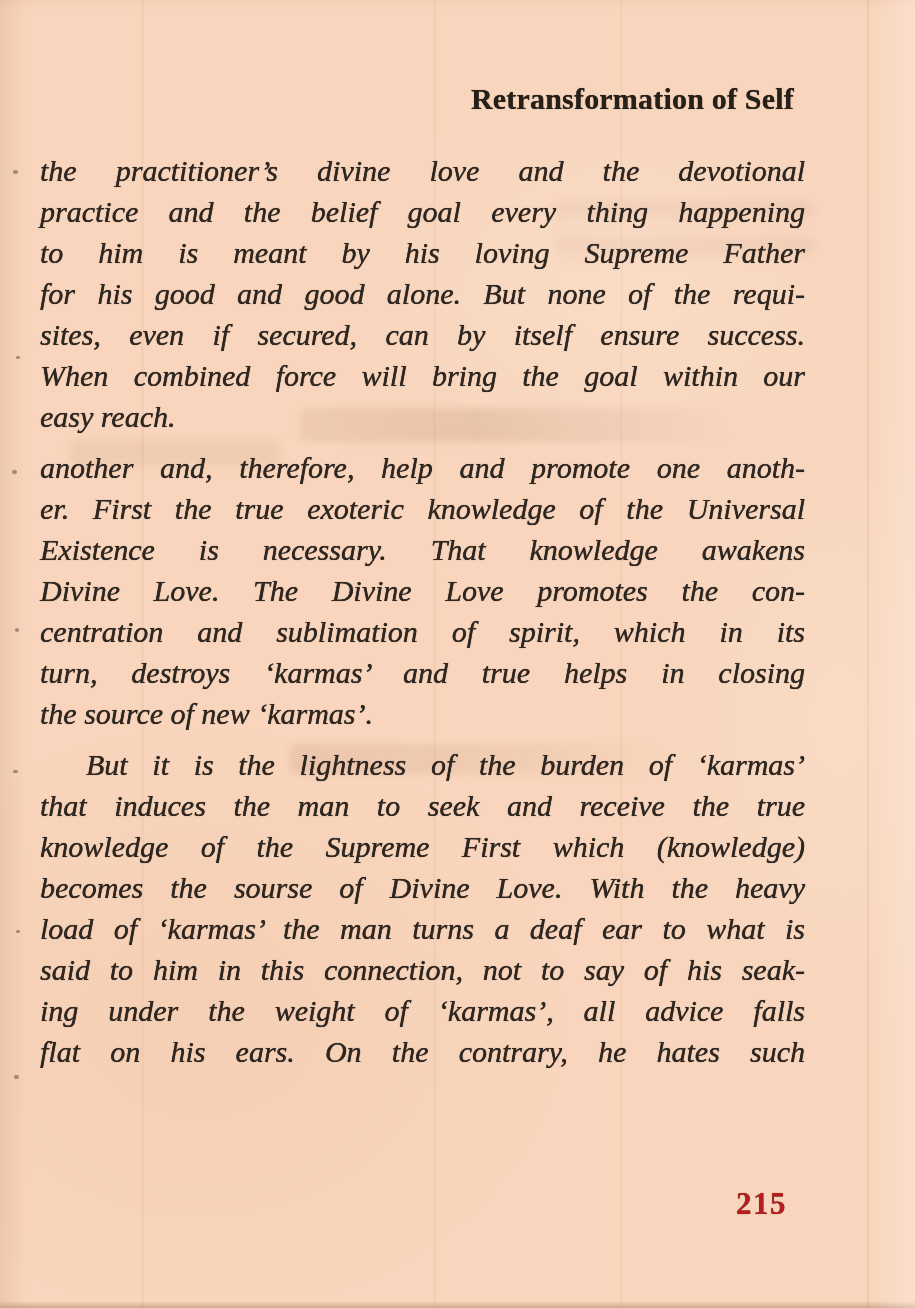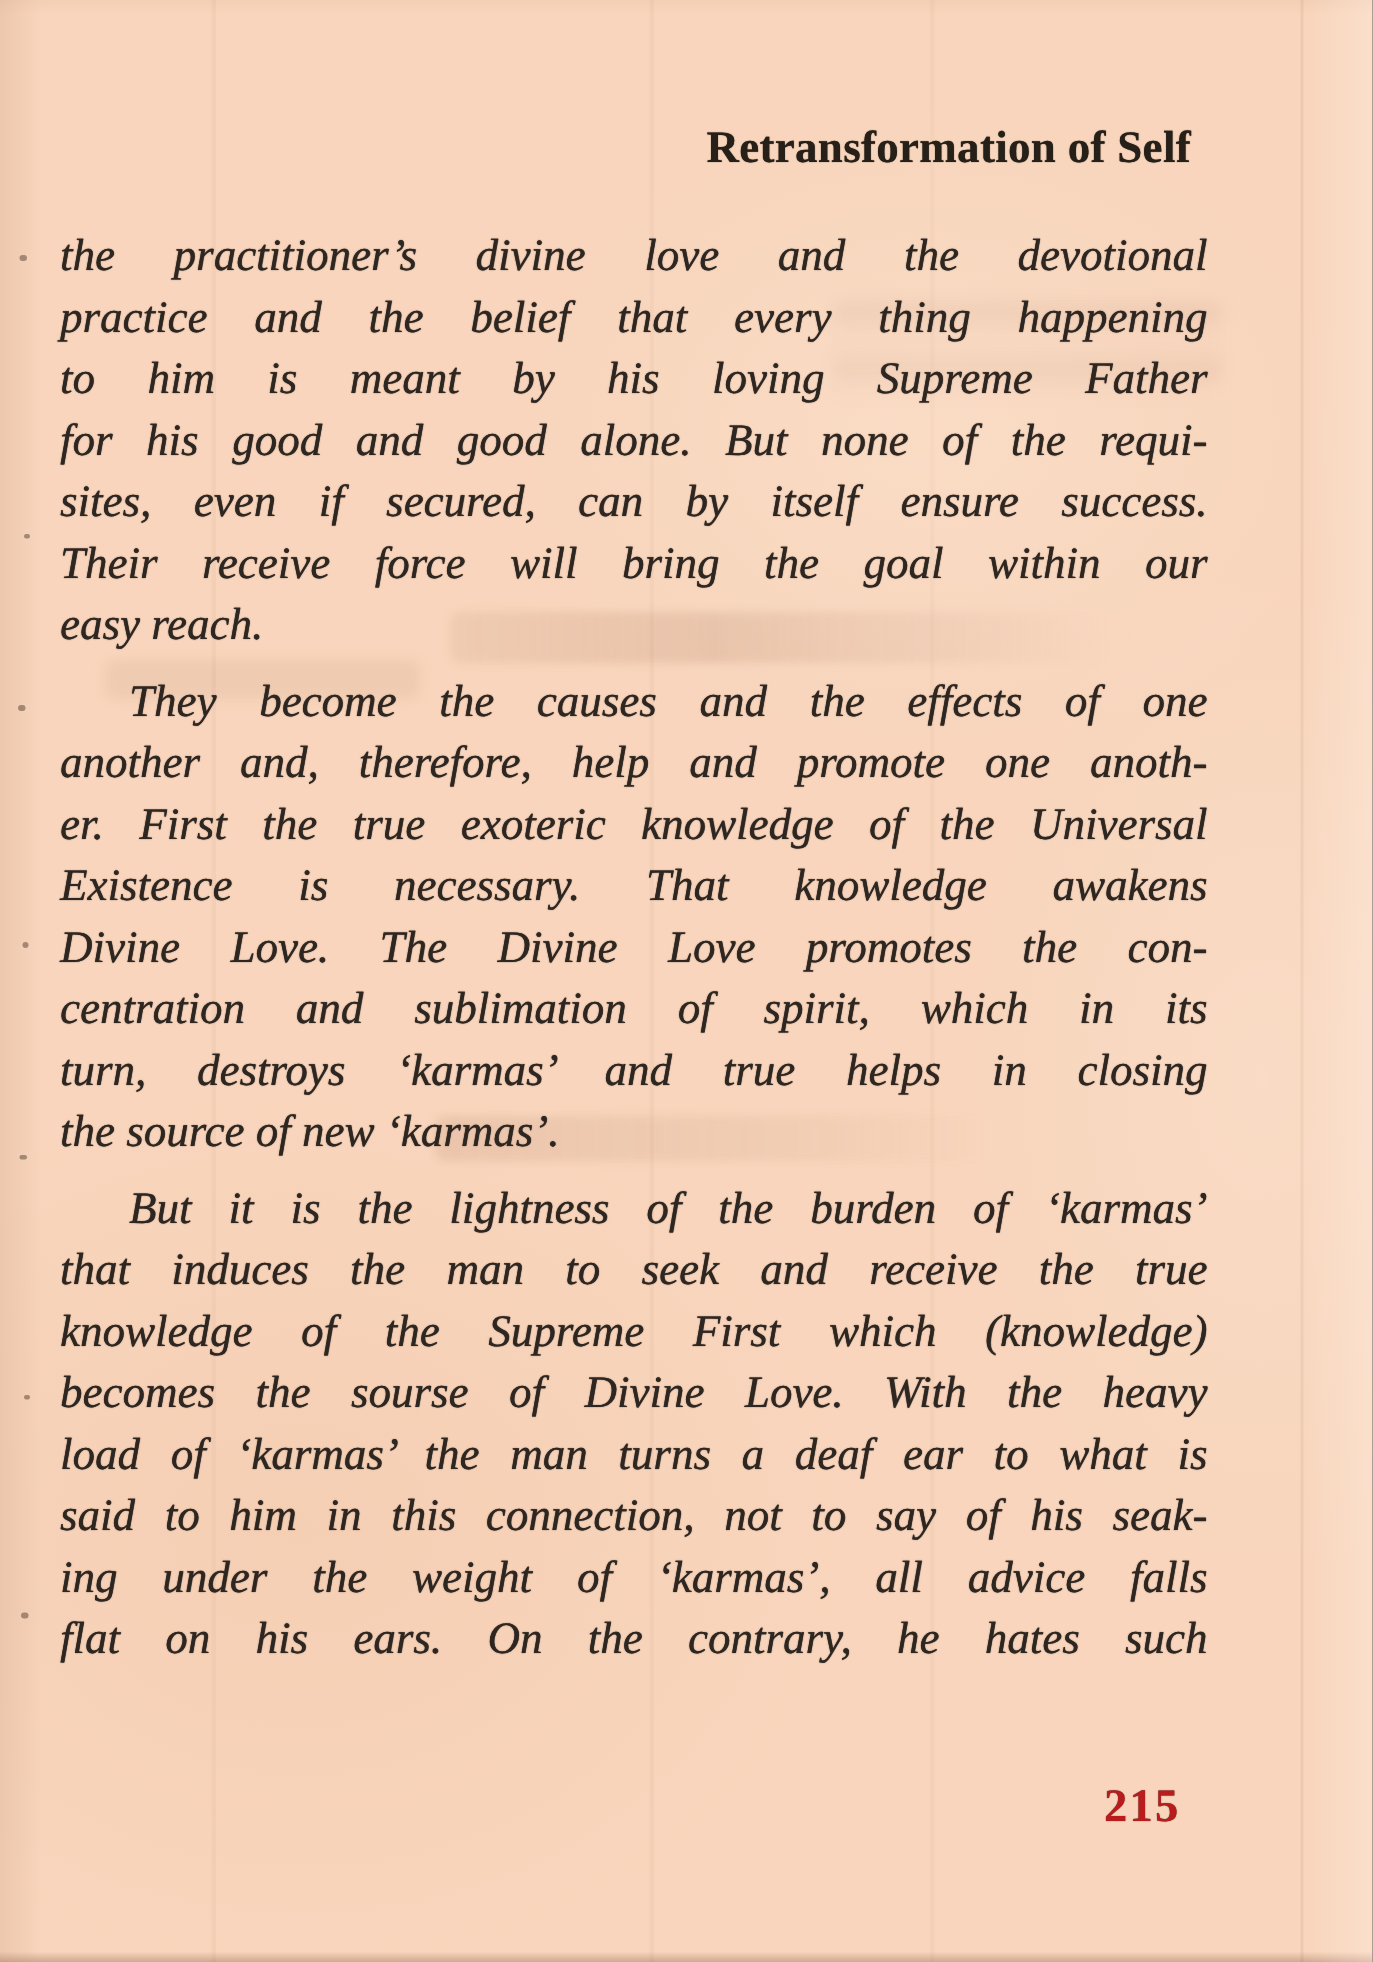--- a/index.html
+++ b/index.html
@@ -127,29 +127,28 @@
   <div class="speck" style="left:15px; top:628px; width:4px; height:4px;"></div>
   <div class="speck" style="left:13px; top:770px; width:5px; height:3px;"></div>
   <div class="speck" style="left:16px; top:930px; width:4px; height:3px;"></div>
   <div class="speck" style="left:14px; top:1075px; width:5px; height:4px;"></div>
 
   <div class="running-header">Retransformation of Self</div>
 
   <div class="body-text" id="body-text">
       <div class="para">
         <div class="line">the practitioner’s divine love and the devotional</div>
-        <div class="line">practice and the belief that every thing happening</div>
+        <div class="line">practice and the belief goal every thing happening</div>
         <div class="line">to him is meant by his loving Supreme Father</div>
         <div class="line">for his good and good alone. But none of the requi-</div>
         <div class="line">sites, even if secured, can by itself ensure success.</div>
-        <div class="line">Their receive force will bring the goal within our</div>
+        <div class="line">When combined force will bring the goal within our</div>
         <div class="line no-just">easy reach.</div>
       </div>
       <div class="para">
-        <div class="line indent">They become the causes and the effects of one</div>
         <div class="line">another and, therefore, help and promote one anoth-</div>
         <div class="line">er.  First the true exoteric knowledge of the Universal</div>
         <div class="line">Existence is necessary.  That knowledge awakens</div>
         <div class="line">Divine Love.  The Divine Love promotes the con-</div>
         <div class="line">centration and sublimation of spirit, which in its</div>
         <div class="line">turn, destroys ‘karmas’ and true helps in closing</div>
         <div class="line no-just">the source of new ‘karmas’.</div>
       </div>
       <div class="para">
         <div class="line indent">But it is the lightness of the burden of ‘karmas’</div>

